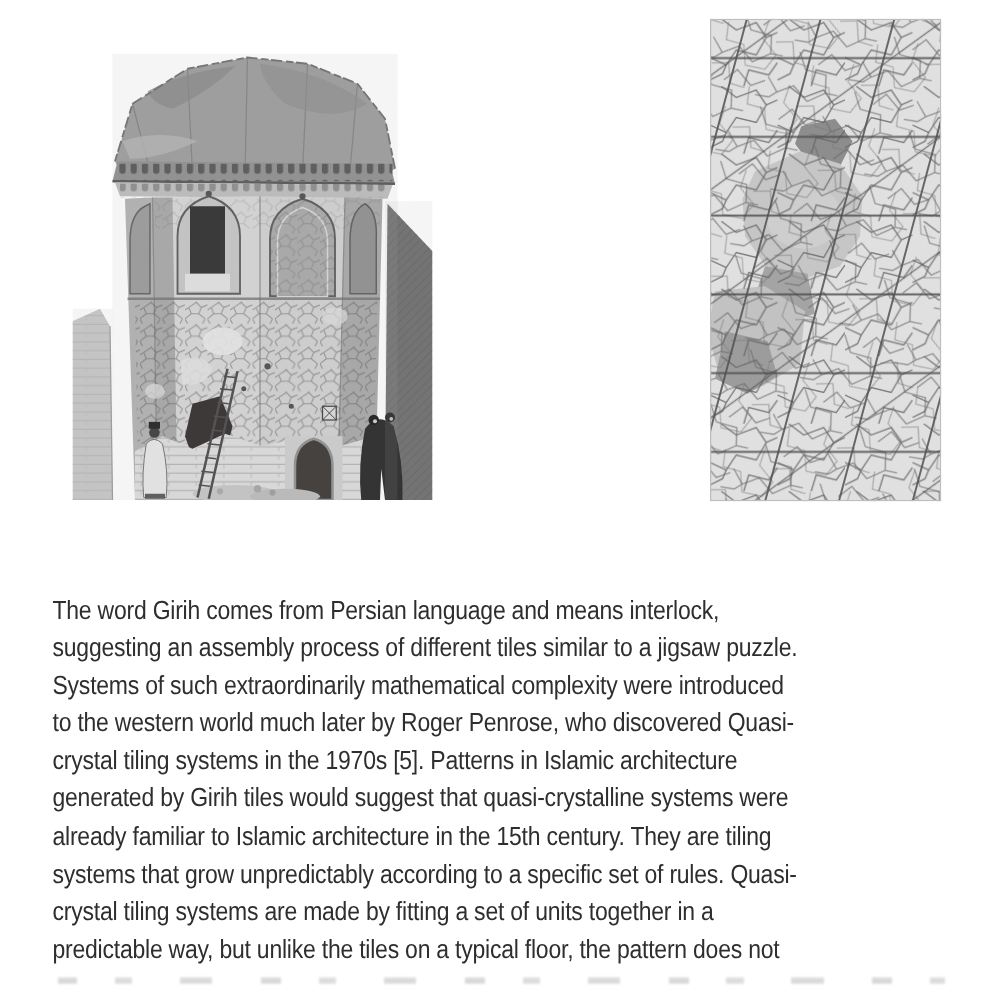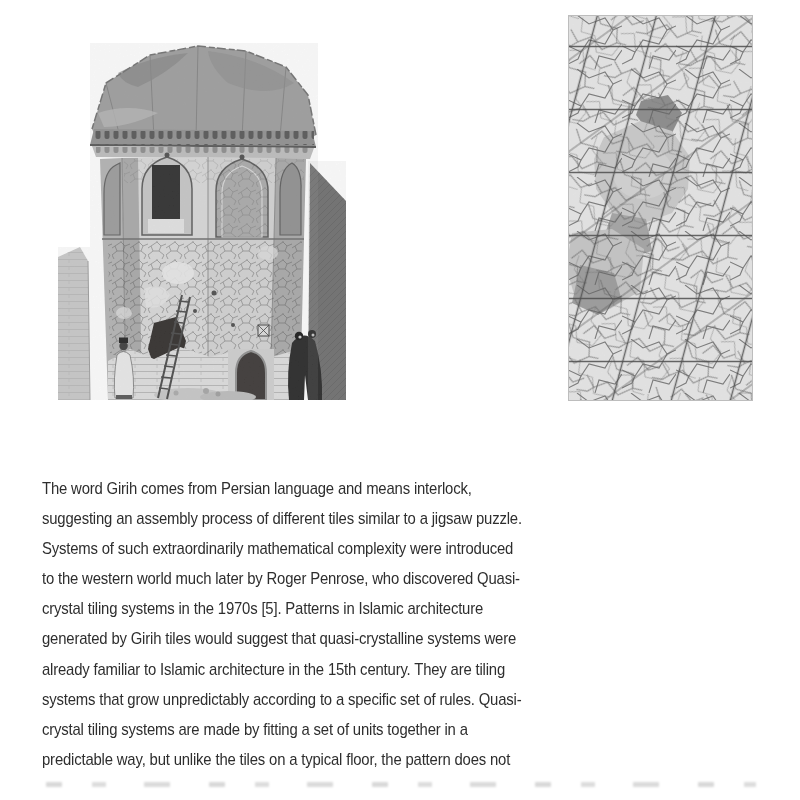--- a/index.html
+++ b/index.html
@@ -9,21 +9,21 @@
     background:#ffffff;
     overflow:hidden;
     font-family:"Liberation Sans", sans-serif;
   }
   figure{margin:0;padding:0;}
   .photo-fig{position:absolute;left:58px;top:43px;width:288px;height:357px;}
   .pattern-fig{position:absolute;left:568px;top:15px;width:185px;height:386px;}
   .para{
     position:absolute;left:42px;top:474px;width:750px;
     color:#2e2e2e;
-    font-size:17px;
+    font-size:21px;
     line-height:30.1px;
     letter-spacing:-0.2px;
   }
   .tline{
     white-space:nowrap;
     width:840px;
     transform:scaleX(0.875);
     transform-origin:0 50%;
   }
   .cropped-line{

